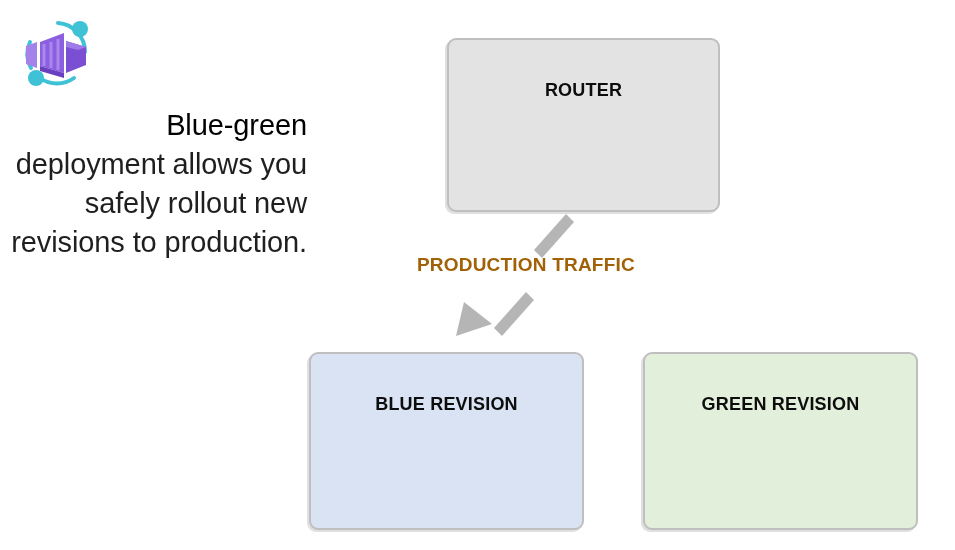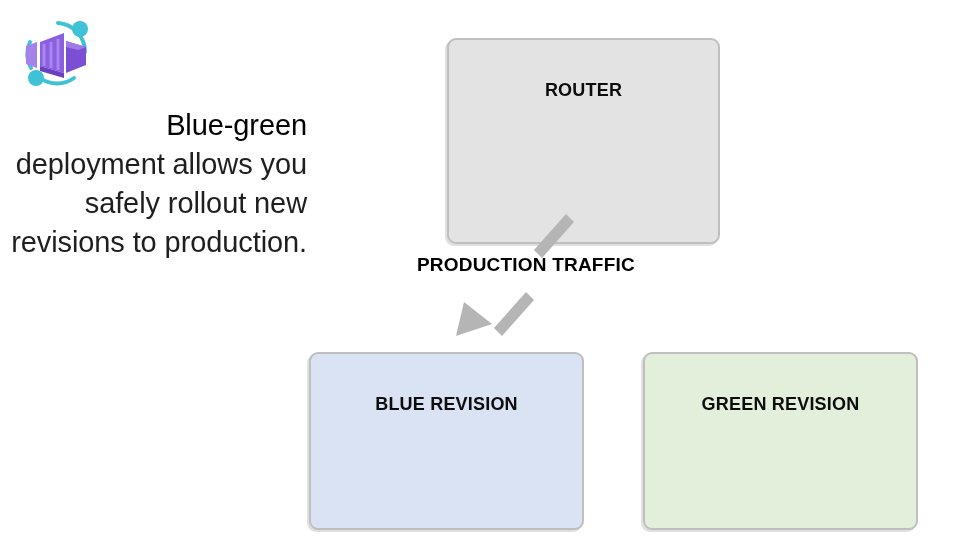--- a/index.html
+++ b/index.html
@@ -61,21 +61,21 @@
     font-size: 18px;
     font-weight: bold;
     color: #0d0d0d;
     letter-spacing: 0.2px;
   }
 
   #router-box {
     left: 447px;
     top: 38px;
     width: 273px;
-    height: 206px;
+    height: 174px;
     background: #e3e3e3;
   }
   #router-box .node-label { top: 40px; }
 
   #blue-box {
     left: 309px;
     top: 352px;
     width: 275px;
     height: 178px;
     background: #dae3f3;
@@ -100,21 +100,21 @@
     height: 130px;
   }
 
   
   #traffic-label {
     position: absolute;
     left: 417px;
     top: 254px;
     font-size: 19px;
     font-weight: bold;
-    color: #000000;
+    color: #a16207;
     letter-spacing: 0.2px;
     white-space: nowrap;
   }
 </style>
 </head>
 <body>
 
 <div id="slide">
 
   <div class="logo">

